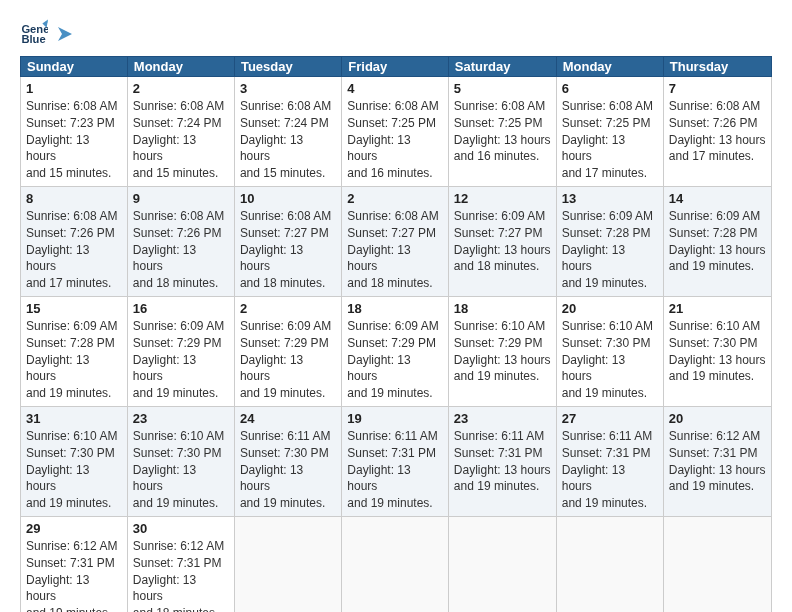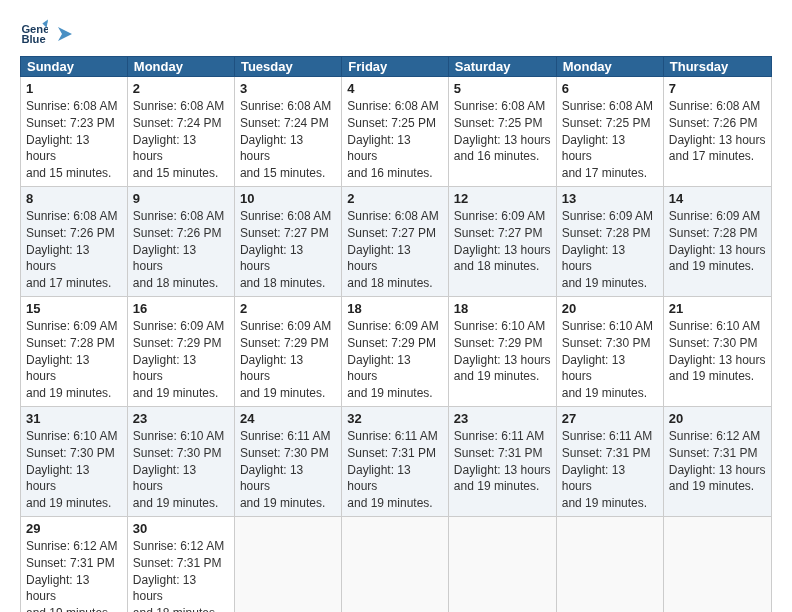--- a/index.html
+++ b/index.html
@@ -225,21 +225,21 @@
         </td>
           <td>
           <span class="day-num">23</span>
           <span class="day-info">Sunrise: 6:10 AM<br>Sunset: 7:30 PM<br>Daylight: 13 hours<br>and 19 minutes.</span>
         </td>
           <td>
           <span class="day-num">24</span>
           <span class="day-info">Sunrise: 6:11 AM<br>Sunset: 7:30 PM<br>Daylight: 13 hours<br>and 19 minutes.</span>
         </td>
           <td>
-          <span class="day-num">32</span>
+          <span class="day-num">19</span>
           <span class="day-info">Sunrise: 6:11 AM<br>Sunset: 7:31 PM<br>Daylight: 13 hours<br>and 19 minutes.</span>
         </td>
           <td>
           <span class="day-num">23</span>
           <span class="day-info">Sunrise: 6:11 AM<br>Sunset: 7:31 PM<br>Daylight: 13 hours<br>and 19 minutes.</span>
         </td>
           <td>
           <span class="day-num">27</span>
           <span class="day-info">Sunrise: 6:11 AM<br>Sunset: 7:31 PM<br>Daylight: 13 hours<br>and 19 minutes.</span>
         </td>

